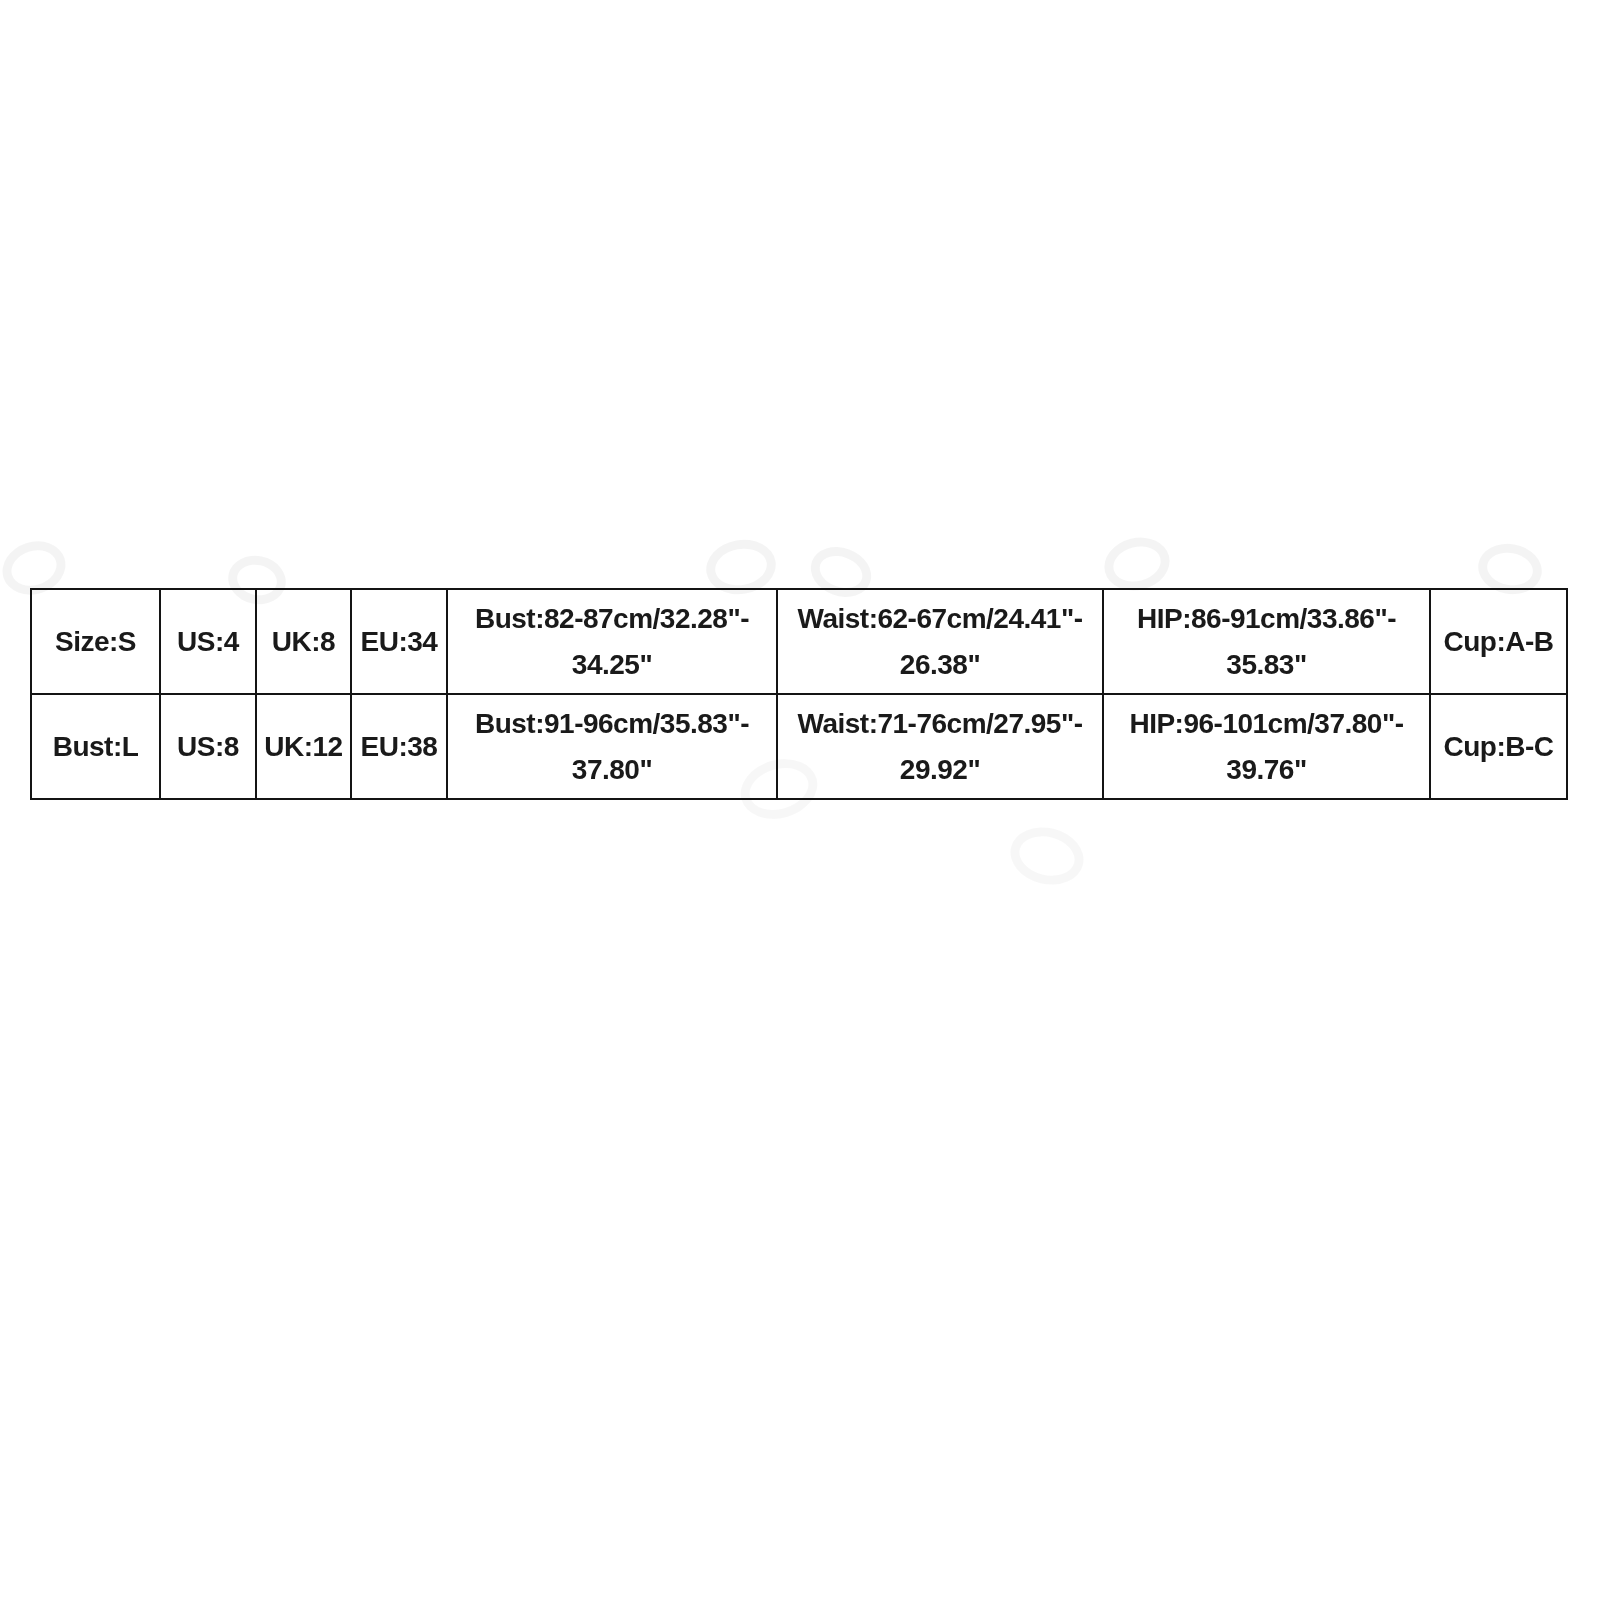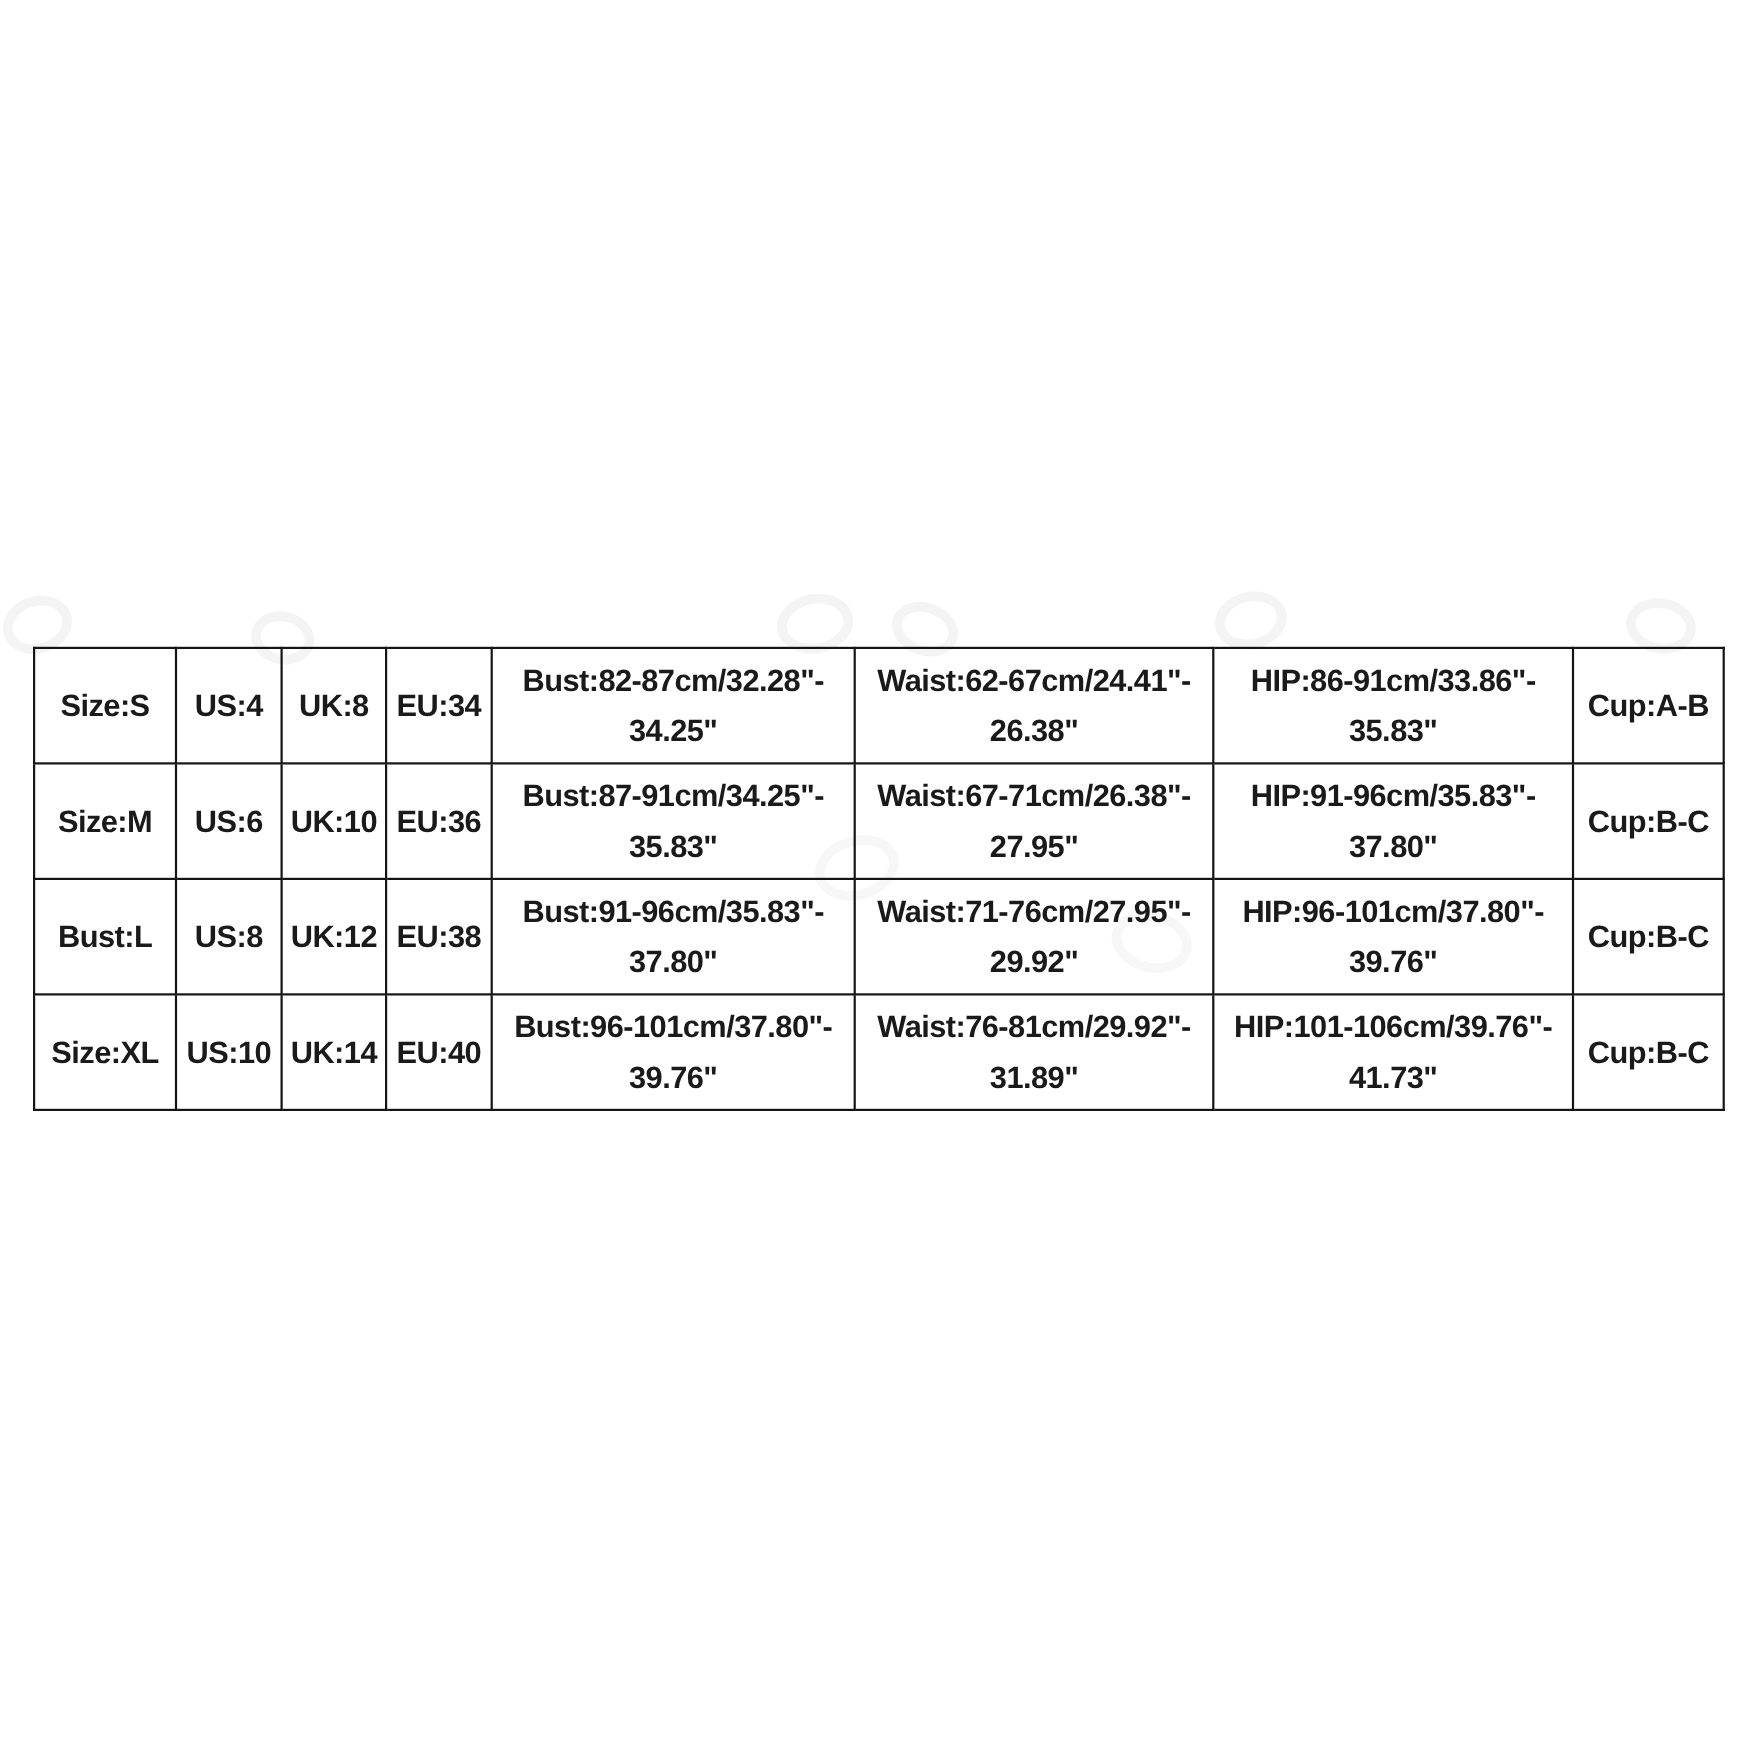--- a/index.html
+++ b/index.html
@@ -87,54 +87,28 @@
         <td>EU:34</td>
         <td class="measure">Bust:82-87cm/32.28"-
 34.25"</td>
         <td class="measure">Waist:62-67cm/24.41"-
 26.38"</td>
         <td class="measure">HIP:86-91cm/33.86"-
 35.83"</td>
         <td>Cup:A-B</td>
       </tr>
       <tr>
-        <td>Size:M</td>
-        <td>US:6</td>
-        <td>UK:10</td>
-        <td>EU:36</td>
-        <td class="measure">Bust:87-91cm/34.25"-
-35.83"</td>
-        <td class="measure">Waist:67-71cm/26.38"-
-27.95"</td>
-        <td class="measure">HIP:91-96cm/35.83"-
-37.80"</td>
-        <td>Cup:B-C</td>
-      </tr>
-      <tr>
         <td>Bust:L</td>
         <td>US:8</td>
         <td>UK:12</td>
         <td>EU:38</td>
         <td class="measure">Bust:91-96cm/35.83"-
 37.80"</td>
         <td class="measure">Waist:71-76cm/27.95"-
 29.92"</td>
         <td class="measure">HIP:96-101cm/37.80"-
 39.76"</td>
         <td>Cup:B-C</td>
       </tr>
-      <tr>
-        <td>Size:XL</td>
-        <td>US:10</td>
-        <td>UK:14</td>
-        <td>EU:40</td>
-        <td class="measure">Bust:96-101cm/37.80"-
-39.76"</td>
-        <td class="measure">Waist:76-81cm/29.92"-
-31.89"</td>
-        <td class="measure">HIP:101-106cm/39.76"-
-41.73"</td>
-        <td>Cup:B-C</td>
-      </tr>
     </tbody>
   </table>
 
 </div>
 
 </body></html>

